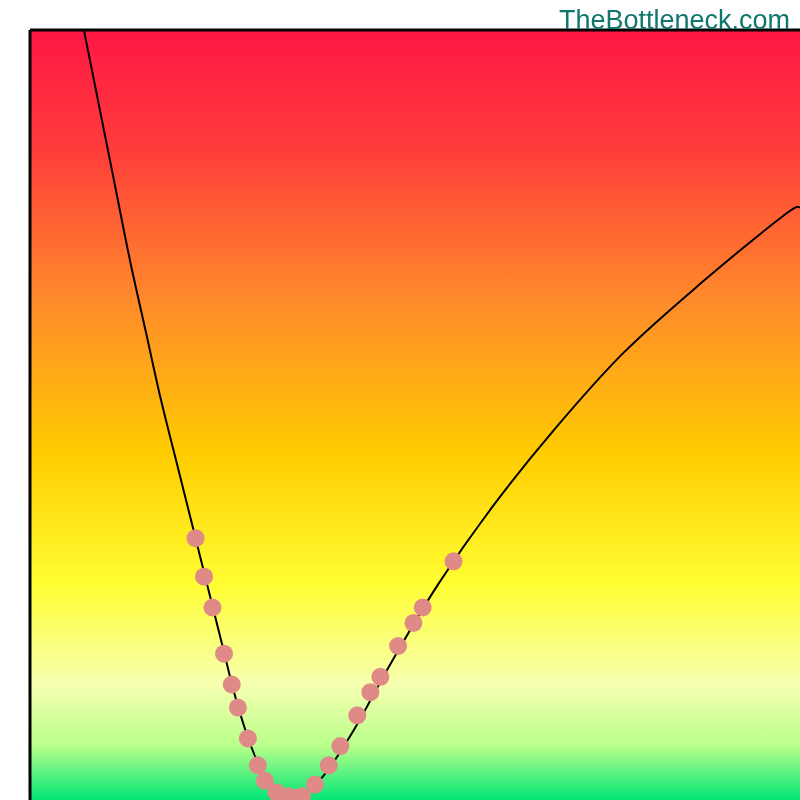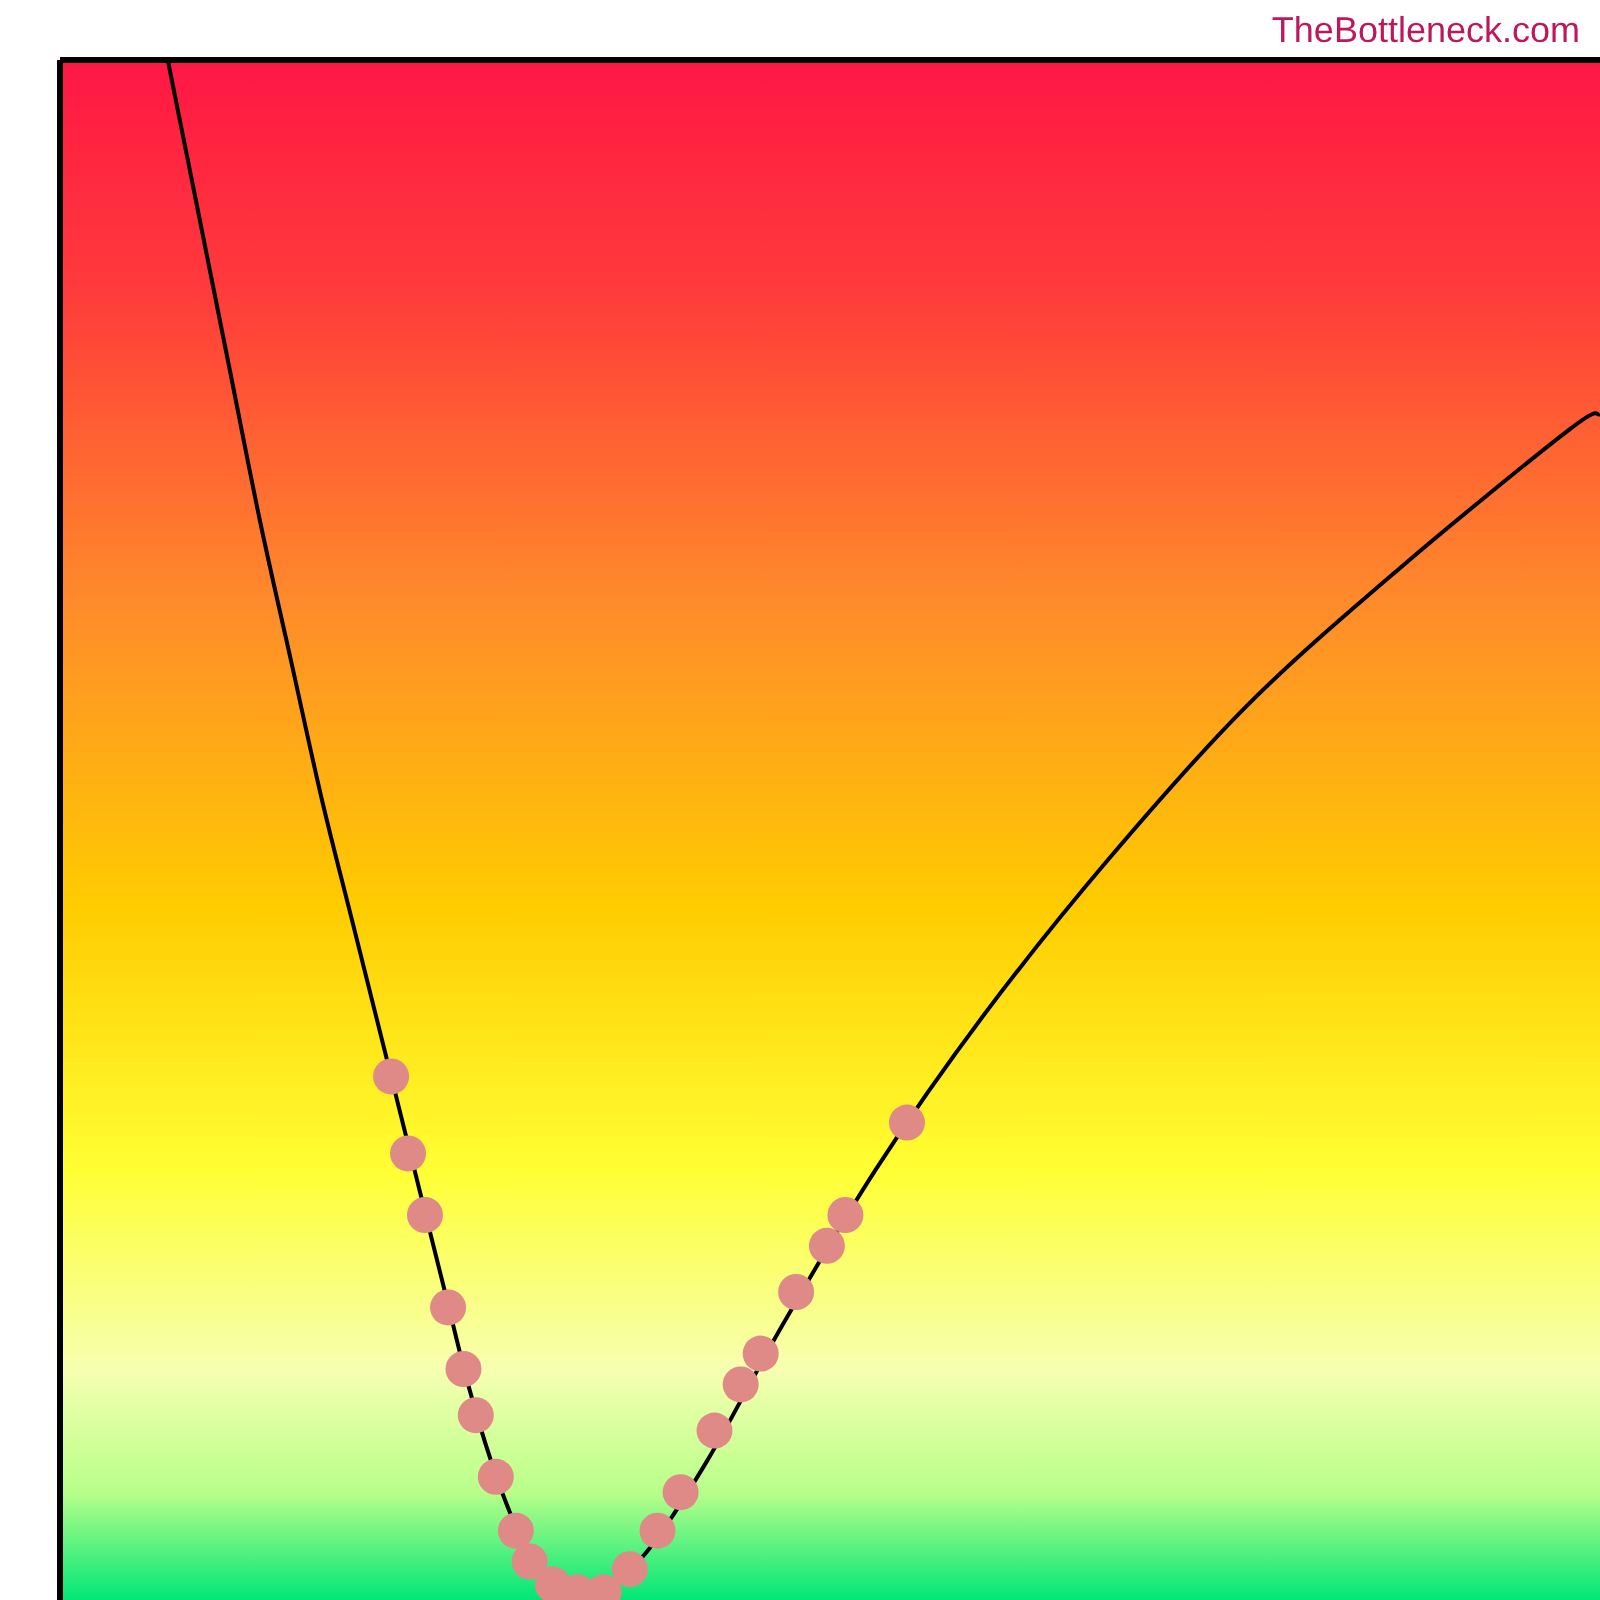--- a/index.html
+++ b/index.html
@@ -1,17 +1,17 @@
 <!DOCTYPE html>
 <html><head>
 <meta charset="utf-8">
 <style>
 body { margin: 0; padding: 0; background: #fff; }
 .chart-container { position: relative; width: 800px; height: 800px; }
-.attribution { position: absolute; top: 5px; right: 10px; font-family: Arial, sans-serif; font-size: 18px; font-weight: 500; color: #be185d; z-index: 20; }
+.attribution { position: absolute; top: 5px; right: 10px; font-family: Arial, sans-serif; font-size: 27px; font-weight: 500; color: #0f766e; z-index: 20; }
 svg { position: absolute; top: 0; left: 0; }
 </style>
 </head>
 <body>
 
 <div class="chart-container">
   <div class="attribution">TheBottleneck.com</div>
   <svg id="chart-svg" width="800" height="800" viewBox="0 0 800 800">
     <defs>
       <linearGradient id="bg-grad" x1="0" y1="0" x2="0" y2="1">

